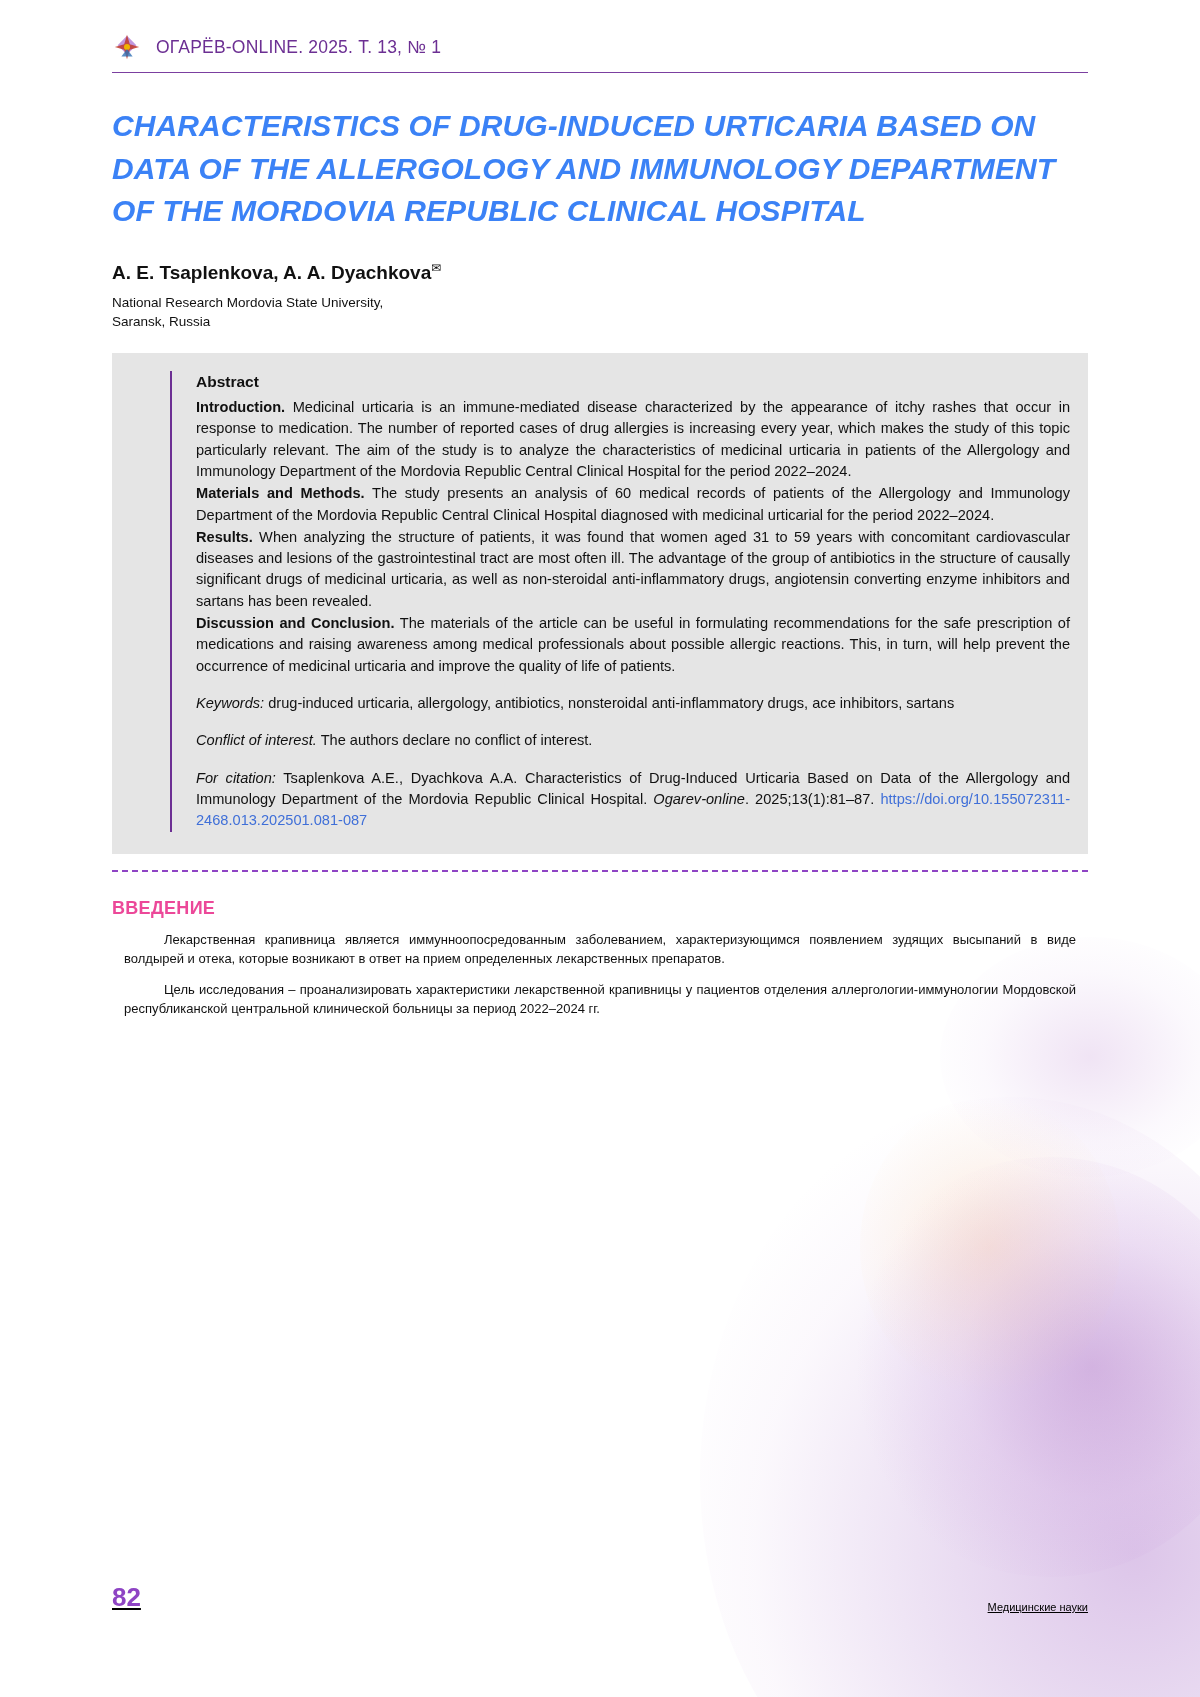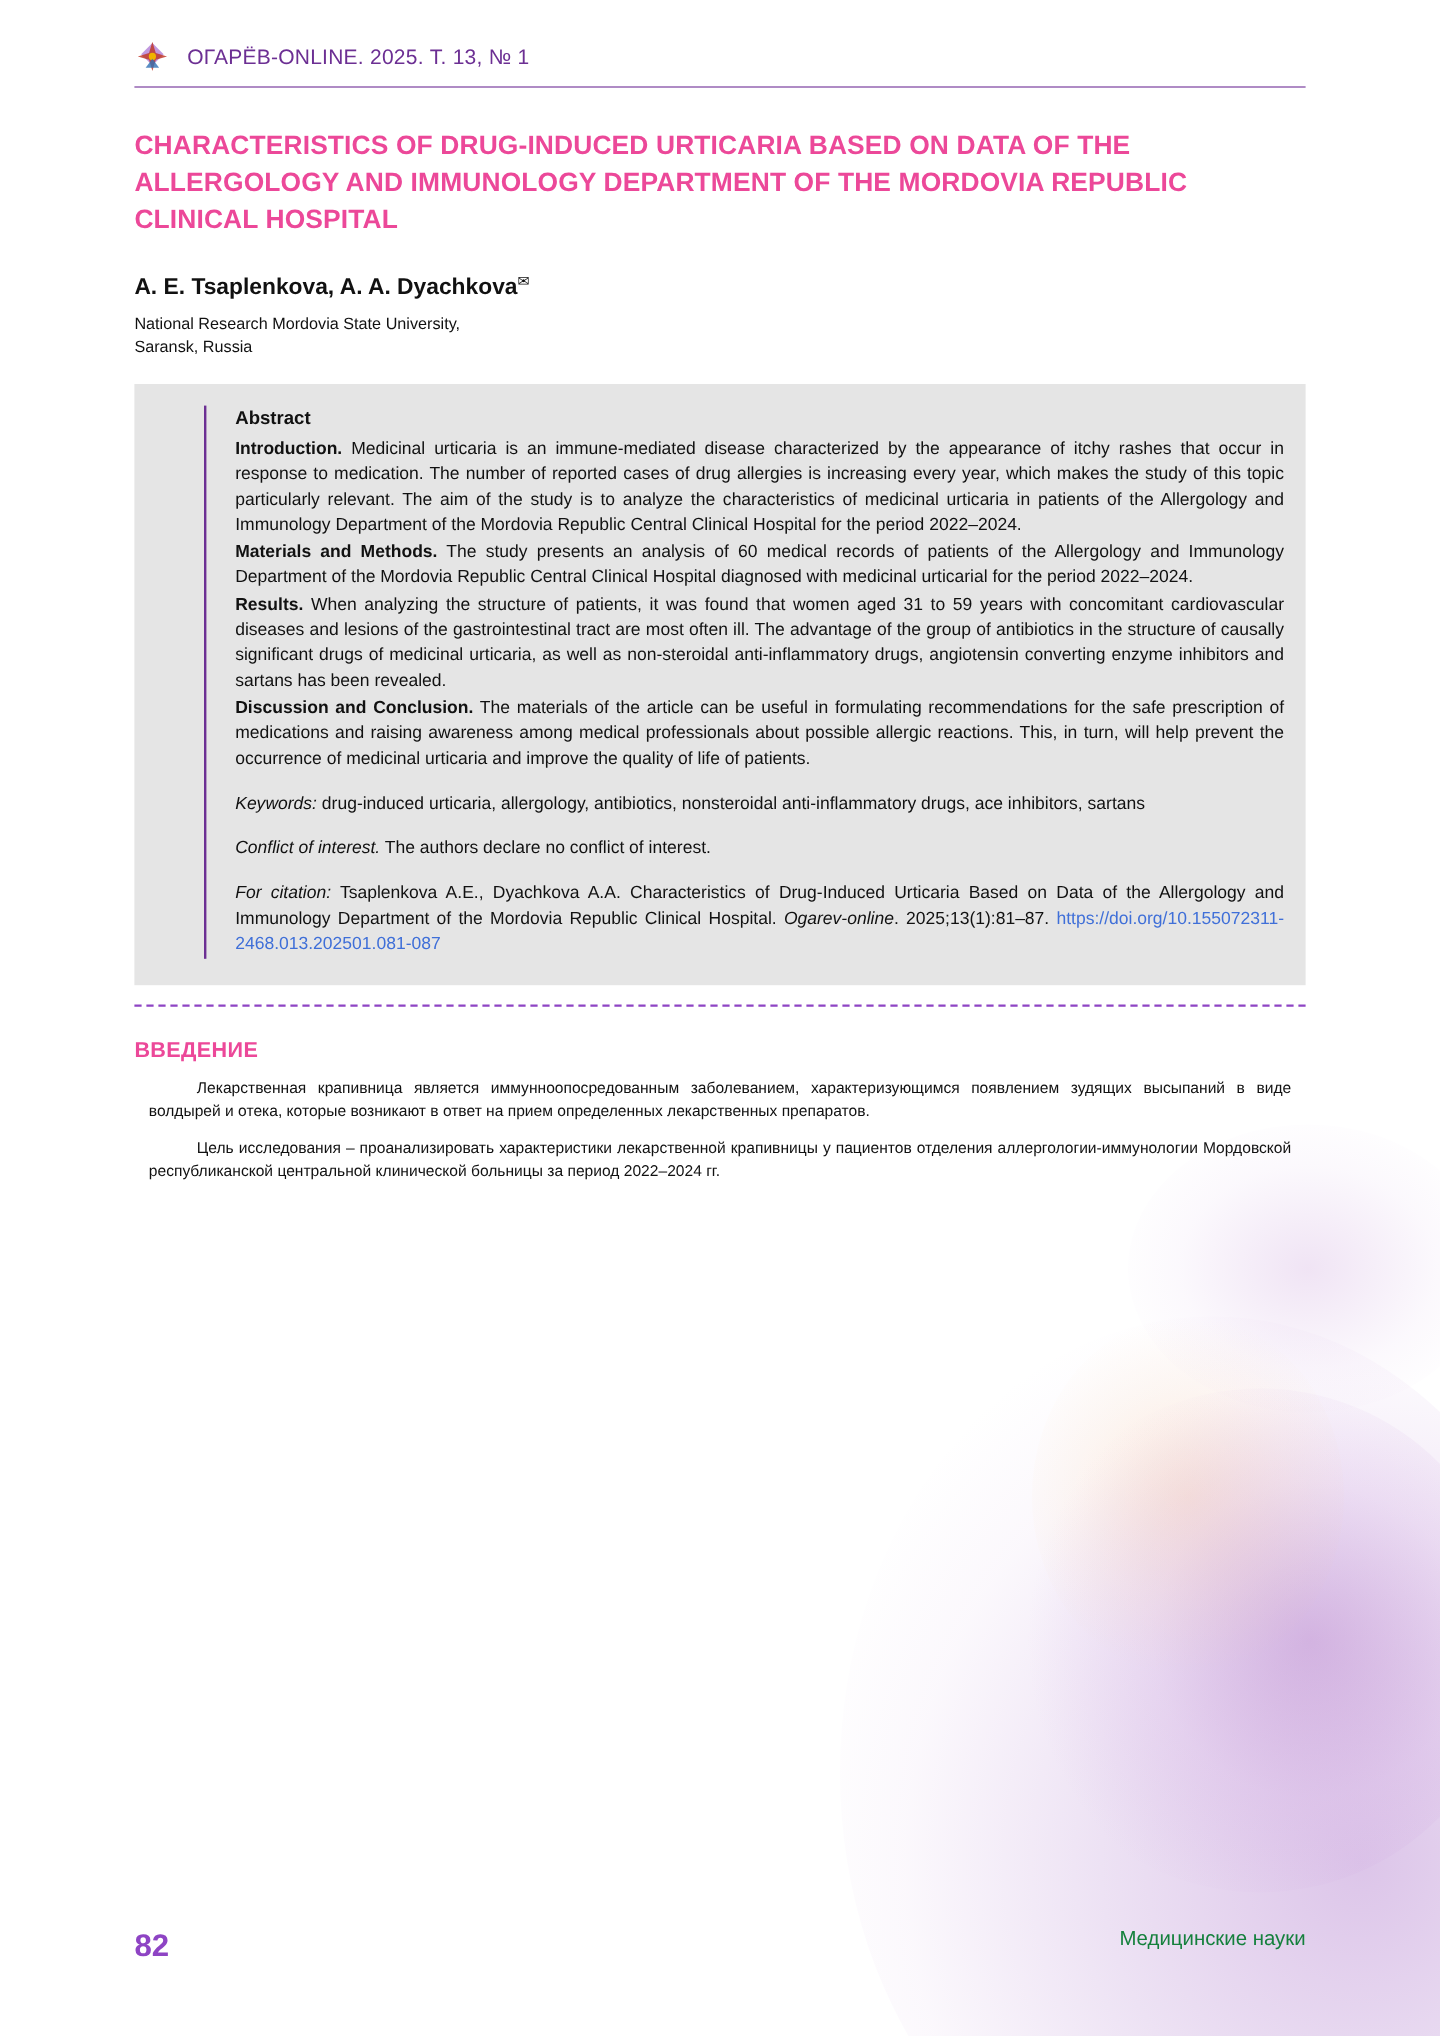--- a/index.html
+++ b/index.html
@@ -77,27 +77,28 @@
   }
   .journal-title {
     font-size: 17.5px;
     color: #6c2f93;
     letter-spacing: 0.2px;
     white-space: nowrap;
   }
 
   
   h1.article-title {
-    color: #ec4899;
-    font-size: 22px;
+    color: #3b82f6;
+    font-size: 30px;
     line-height: 1.42;
     font-weight: bold;
     margin: 32px 0 0 0;
     letter-spacing: 0.1px;
     text-transform: uppercase;
+    font-style: italic;
   }
 
   .authors {
     margin-top: 28px;
     font-size: 19px;
     font-weight: bold;
     color: #111;
   }
   .authors .env {
     font-size: 12px;
@@ -188,32 +189,34 @@
     margin: 12px;
     text-align: justify;
     text-indent: 40px;
   }
 
   
   .footer {
     position: absolute;
     left: 112px;
     right: 112px;
-    bottom: 60px;
+    bottom: 84px;
     display: flex;
+    align-items: flex-end;
     justify-content: space-between;
+    text-decoration: underline;
   }
   .page-num {
     color: #8e44c4;
     font-size: 26px;
     font-weight: bold;
   }
   .footer-right {
-    color: #15803d;
-    font-size: 17px;
+    color: #000000;
+    font-size: 11px;
   }
 </style>
 </head>
 <body>
 
 <div class="deco deco-1"></div>
 <div class="deco deco-4"></div>
 <div class="deco deco-3"></div>
 <div class="deco deco-2"></div>
 

